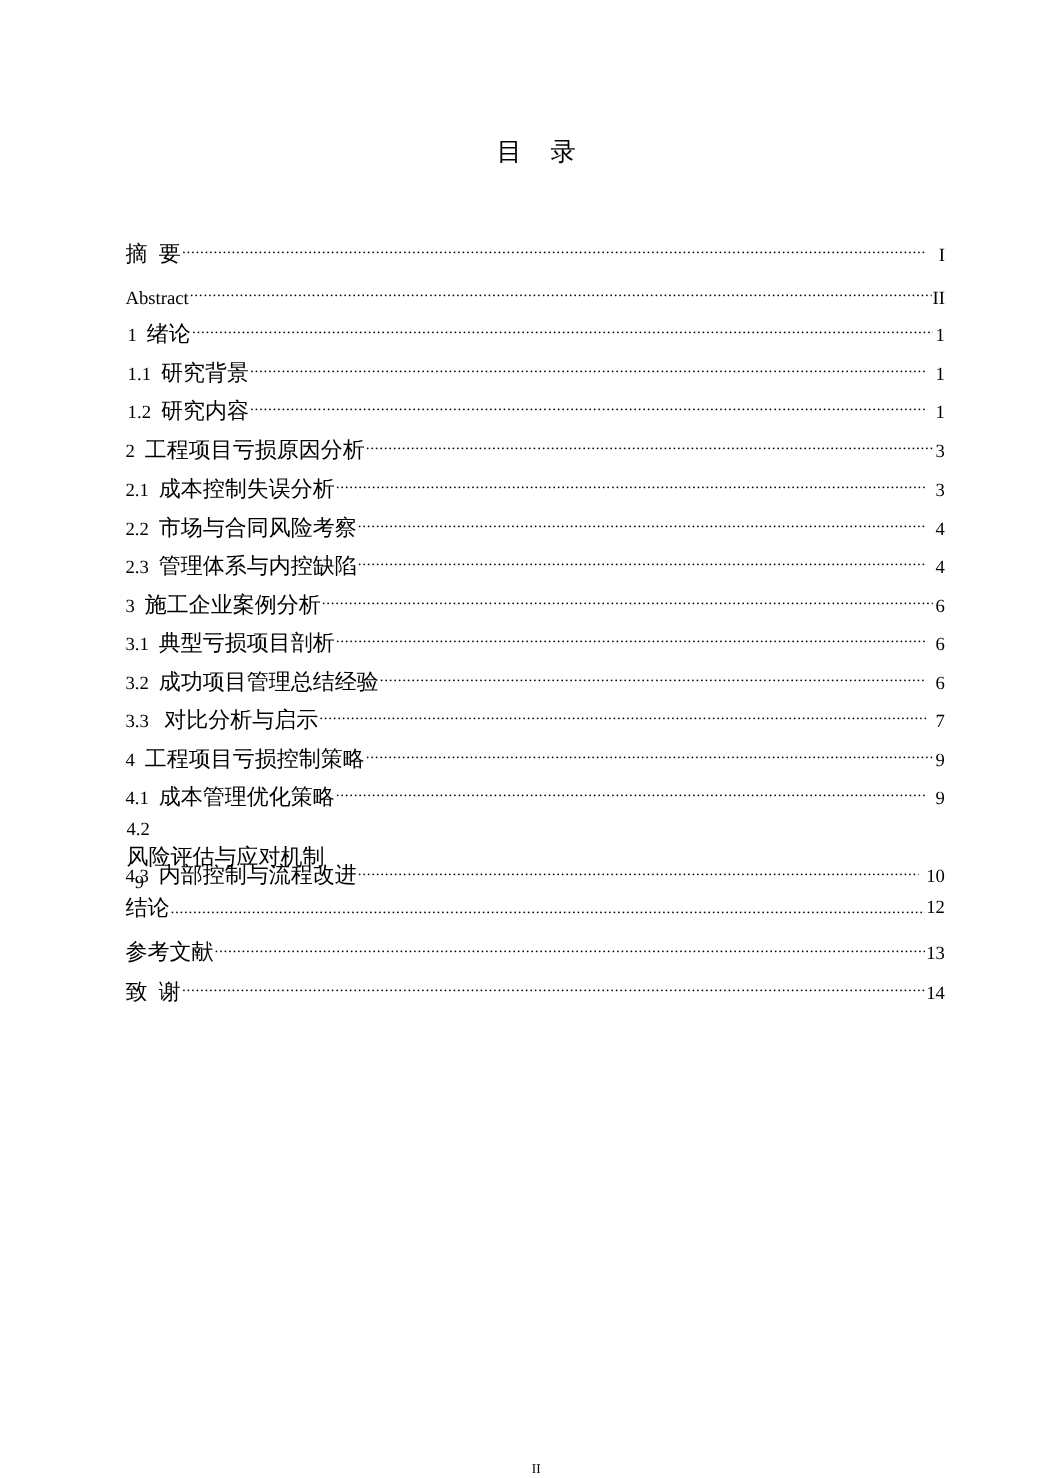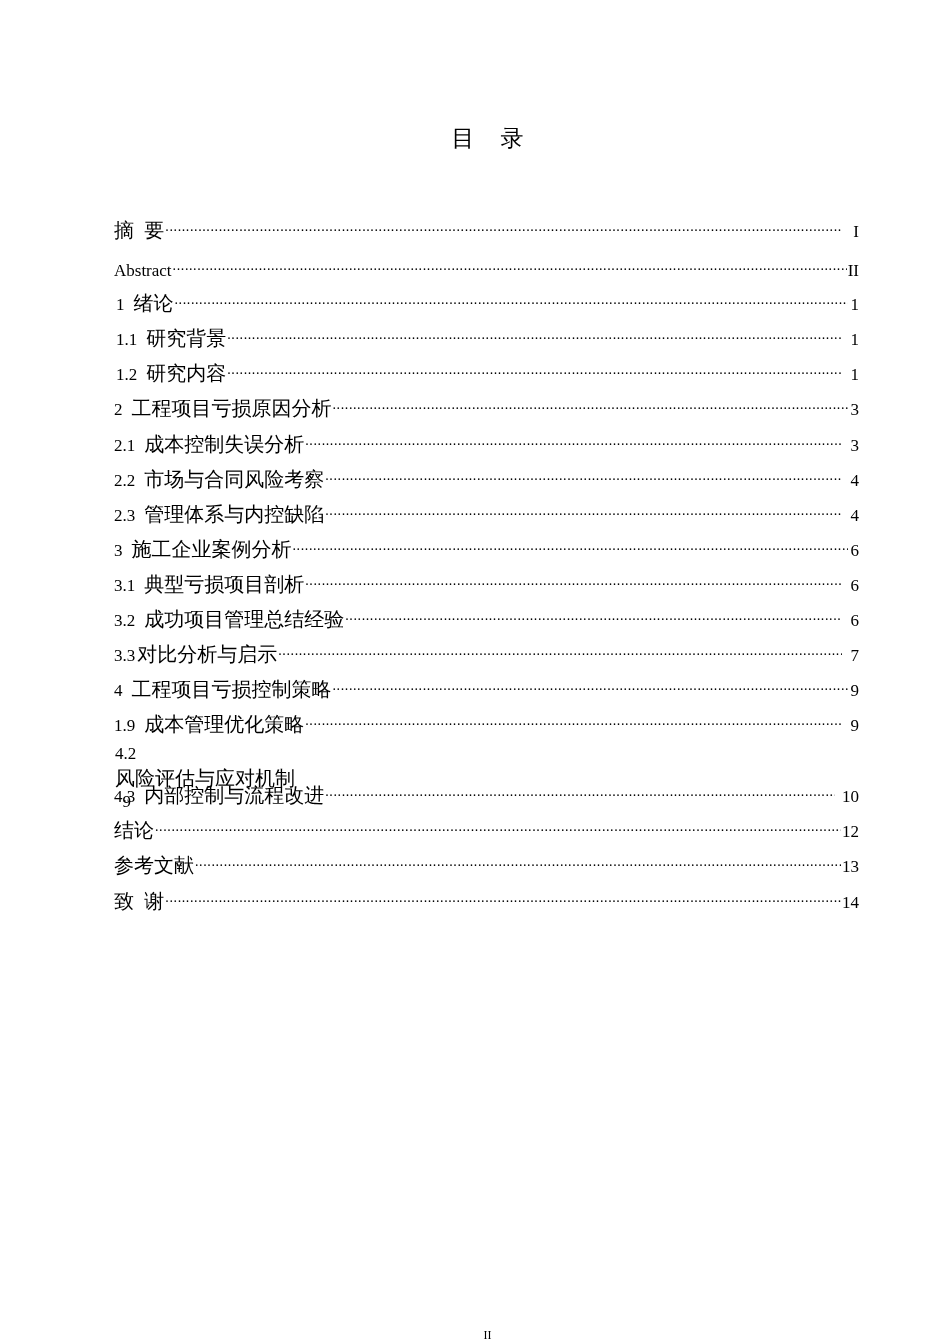--- a/index.html
+++ b/index.html
@@ -184,55 +184,55 @@
   </div>
 
   <div class="toc-row" style="top:602px;">
     <span class="toc-num">3.2</span>
     <span class="toc-label">成功项目管理总结经验</span>
     <span class="toc-dots"></span>
     <span class="toc-page pad">6</span>
   </div>
 
   <div class="toc-row" style="top:637px;">
-    <span class="toc-num" style="margin-right:2px;">3.3</span>
+    <span class="toc-num" style="margin-right:14px;">3.3</span>
     <span class="toc-label">对比分析与启示</span>
     <span class="toc-dots"></span>
     <span class="toc-page pad">7</span>
   </div>
 
   <div class="toc-row" style="top:672px;">
     <span class="toc-num">4</span>
     <span class="toc-label">工程项目亏损控制策略</span>
     <span class="toc-dots"></span>
     <span class="toc-page">9</span>
   </div>
 
   <div class="toc-row" style="top:707px;">
-    <span class="toc-num">1.9</span>
+    <span class="toc-num">4.1</span>
     <span class="toc-label">成本管理优化策略</span>
     <span class="toc-dots"></span>
     <span class="toc-page pad">9</span>
   </div>
 
   <div class="toc-row" style="top:742px;flex-direction:column;">
     <span class="toc-num">4.2</span>
     <span class="toc-label">风险评估与应对机制</span>
     <span class="toc-dots"></span>
     <span class="toc-page pad">9</span>
   </div>
 
   <div class="toc-row" style="top:778px;">
     <span class="toc-num">4.3</span>
     <span class="toc-label">内部控制与流程改进</span>
     <span class="toc-dots"></span>
     <span class="toc-page pad">10</span>
   </div>
 
-  <div class="toc-row" style="top:813px;">
+  <div class="toc-row" style="top:813px;align-items:flex-end;">
     <span class="toc-label">结论</span>
     <span class="toc-dots"></span>
     <span class="toc-page">12</span>
   </div>
 
   <div class="toc-row" style="top:848px;">
     <span class="toc-label">参考文献</span>
     <span class="toc-dots"></span>
     <span class="toc-page">13</span>
   </div>

